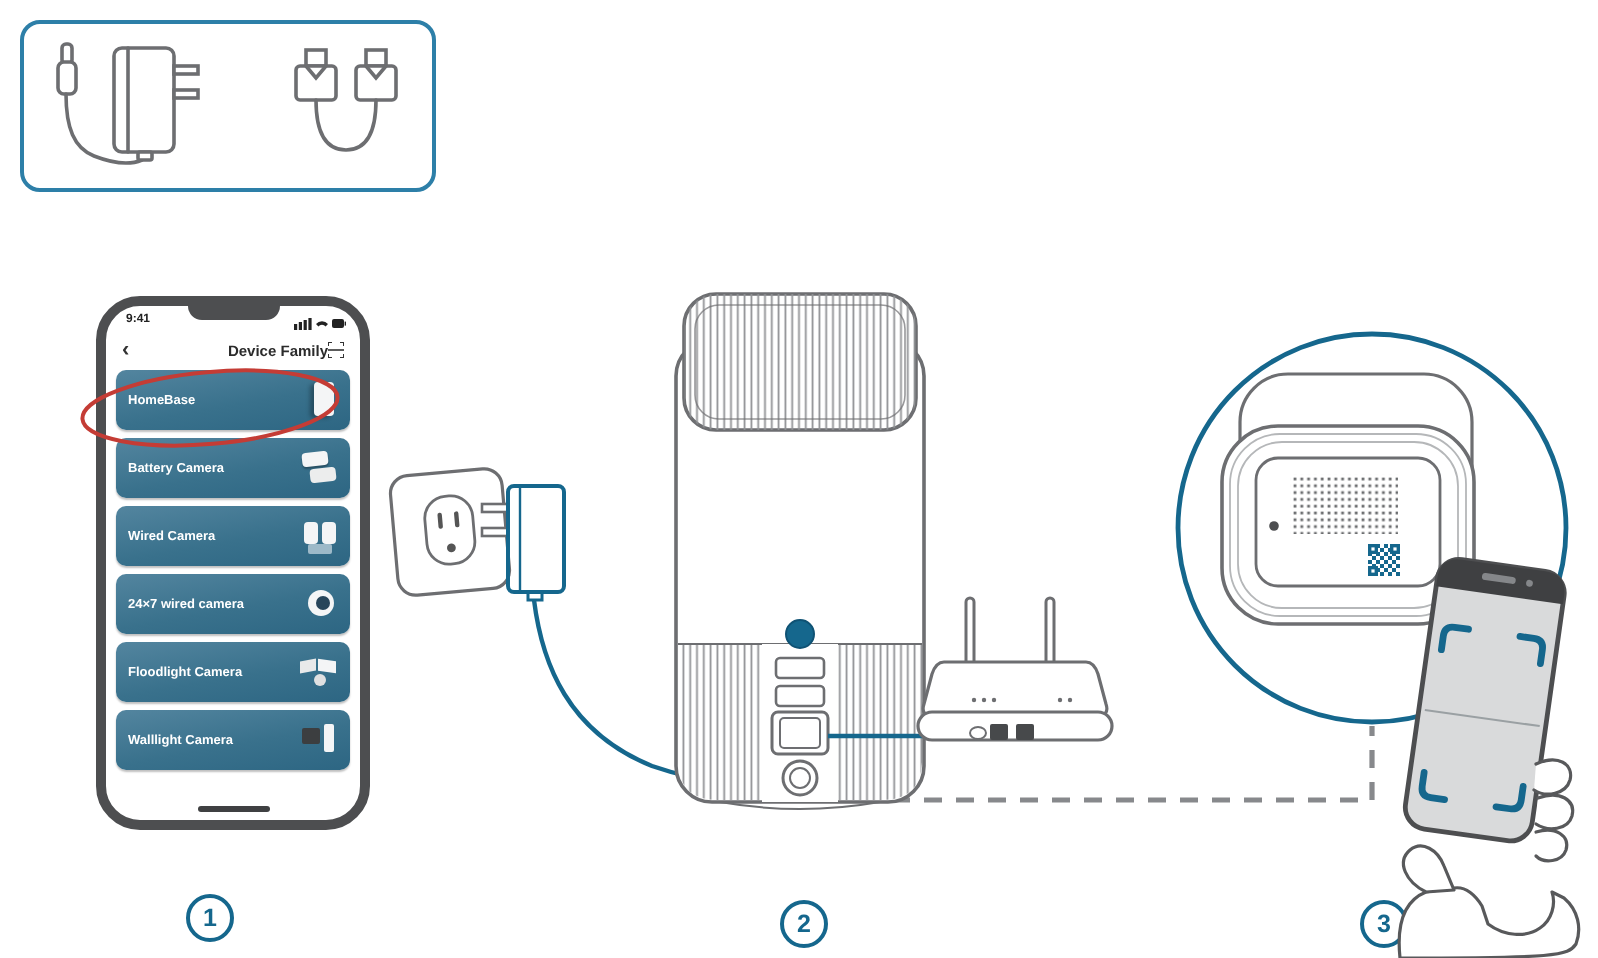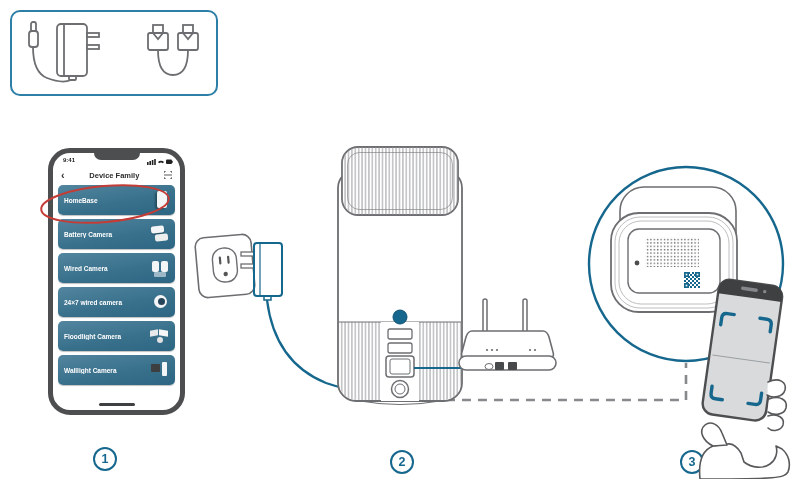--- a/index.html
+++ b/index.html
@@ -17,21 +17,21 @@
   .phone1{position:absolute;left:48px;top:148px;width:127px;height:257px;
     border:5px solid var(--dark-gray);border-radius:22px;background:#fff;z-index:1;}
   .notch{position:absolute;left:50%;top:-1px;transform:translateX(-50%);width:46px;height:8px;
     background:var(--dark-gray);border-radius:0 0 7px 7px;}
   .statusbar{position:absolute;left:0;top:2px;width:100%;height:12px;}
   .time{position:absolute;left:10px;top:2px;font-size:6px;font-weight:bold;color:#222;}
   .status-icons{position:absolute;right:7px;top:3px;}
   .app-header{position:absolute;left:0;top:14px;width:100%;height:16px;display:flex;
     align-items:center;padding:0 8px;box-sizing:border-box;}
   .back{font-size:11px;line-height:10px;color:#333;font-weight:bold;}
-  .app-title{flex:1;text-align:center;font-size:7.5px;font-weight:bold;color:#2b2b2b;}
+  .app-title{flex:1;text-align:right;font-size:7.5px;font-weight:bold;color:#2b2b2b;}
   .app-list{position:absolute;left:0;top:32px;width:100%;padding:0 5px;box-sizing:border-box;}
   .app-item{height:30px;margin-bottom:4px;border-radius:5px;display:flex;align-items:center;
     background:linear-gradient(170deg,#53859f 0%,#39718c 55%,#2d6683 100%);
     box-shadow:0 1px 1px rgba(0,0,0,.25);}
   .app-item .lbl{flex:1;color:#fff;font-size:6.5px;font-weight:600;padding-left:6px;
     white-space:nowrap;overflow:hidden;}
   .dev-img{width:26px;height:24px;position:relative;margin-right:3px;}
   .dev-img i{position:absolute;display:block;}
   .i-homebase i.a{right:5px;top:3px;width:10px;height:17px;background:#f4f5f6;border-radius:2px;box-shadow:-2px 1px 2px rgba(0,0,0,.3);}
   .i-battery i.a{right:8px;top:4px;width:13px;height:7px;background:#f4f5f6;border-radius:2px;transform:rotate(-6deg);box-shadow:0 1px 1px rgba(0,0,0,.3);}

